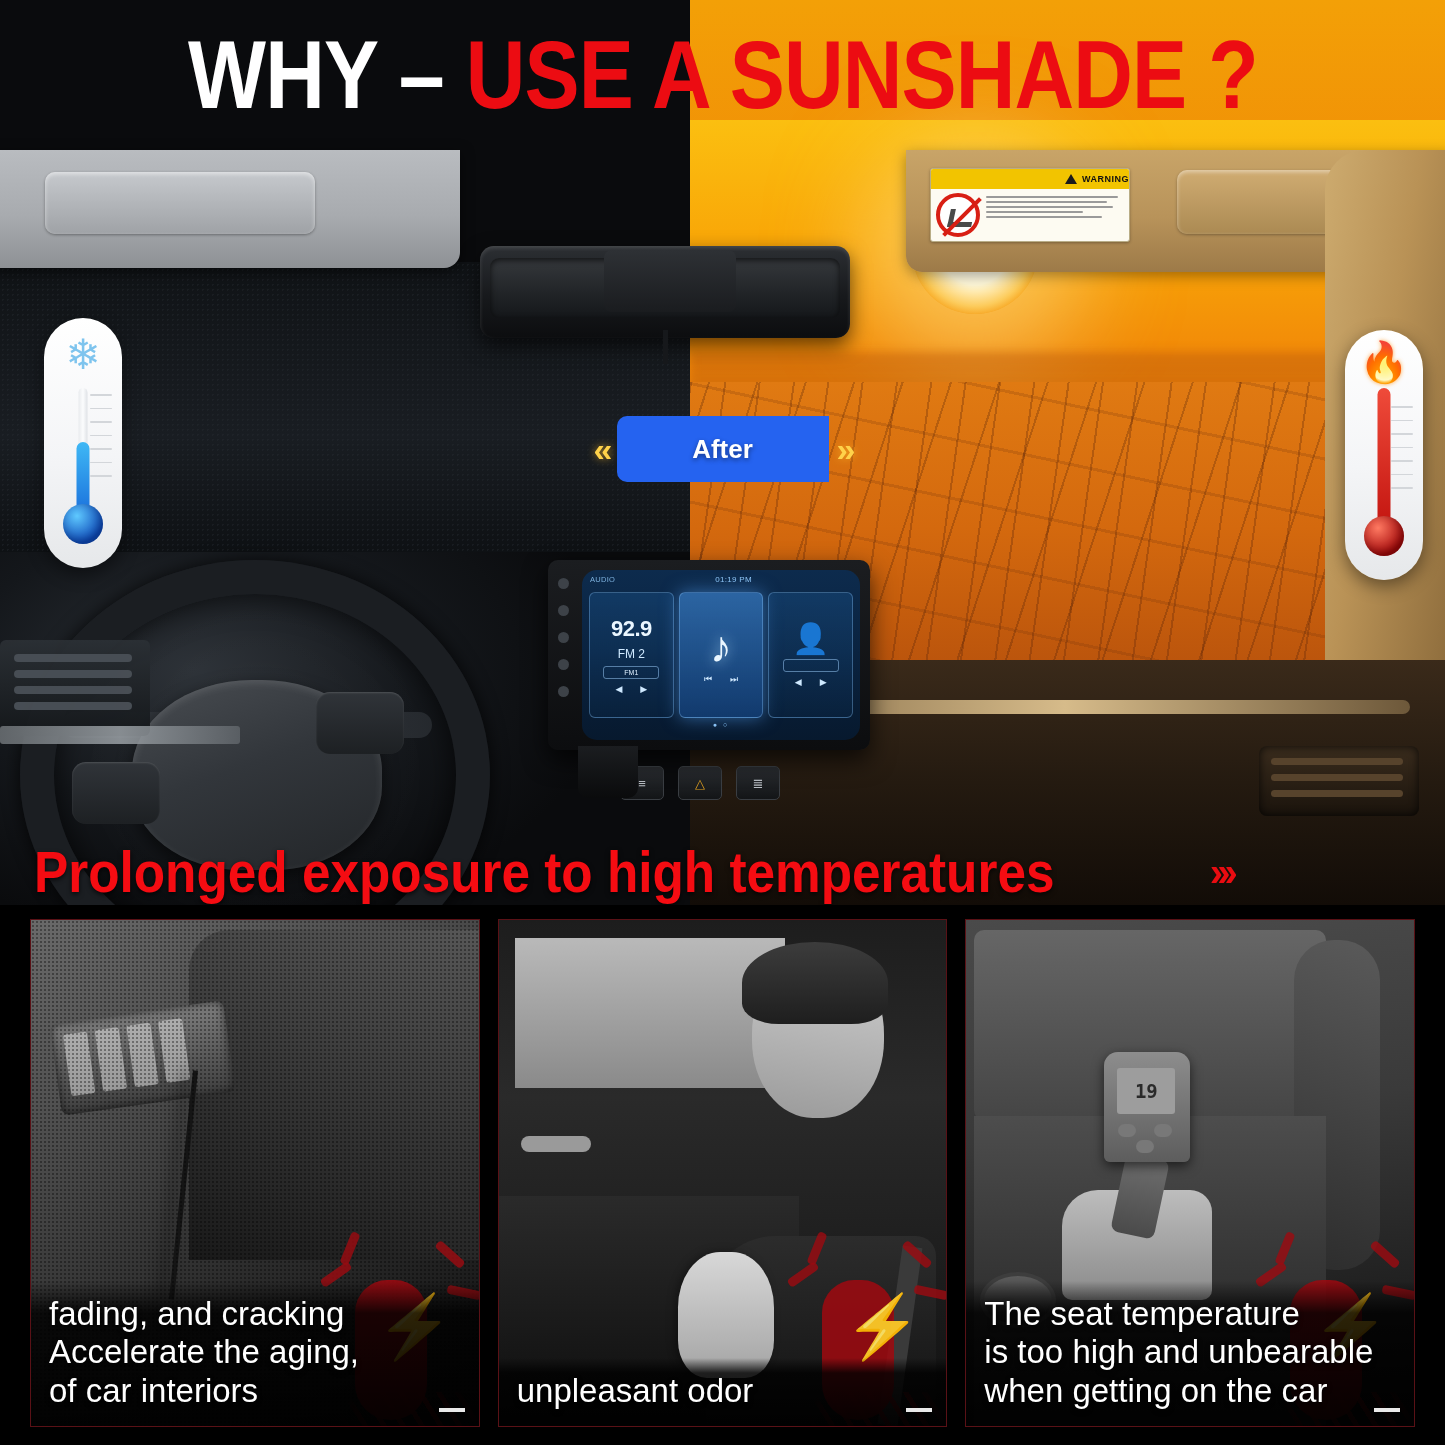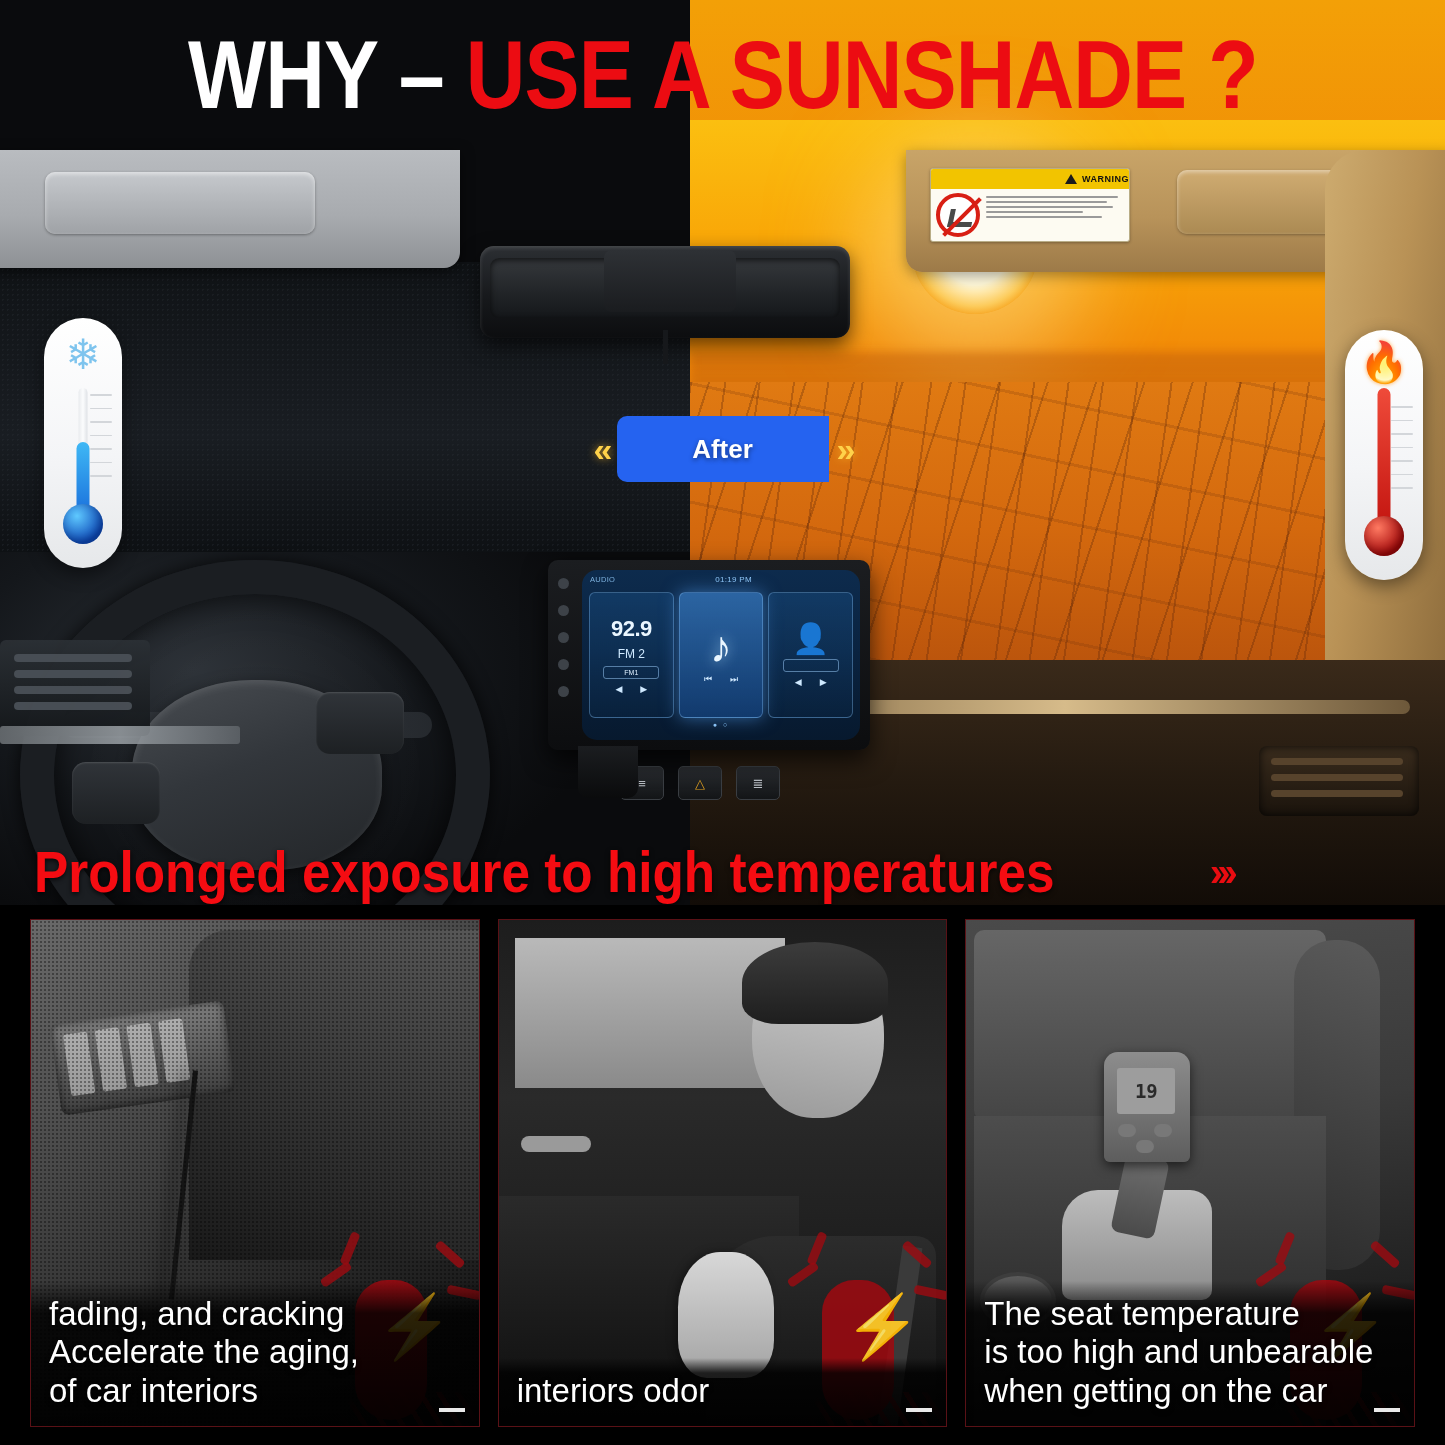--- a/index.html
+++ b/index.html
@@ -692,21 +692,21 @@
       <div class="grunge">
         <span class="ray" style="left:4px; top:34px; transform:rotate(-35deg)"></span>
         <span class="ray" style="left:18px; top:8px; transform:rotate(-68deg)"></span>
         <span class="ray" style="left:118px; top:14px; transform:rotate(42deg)"></span>
         <span class="ray" style="left:132px; top:52px; transform:rotate(12deg)"></span>
         <span class="therm"></span>
         <span class="bolt">⚡</span>
         <span class="scratch"></span>
       </div>
       <div class="cap">
-        <span class="line">interiors odor</span>
+        <span class="line">unpleasant odor</span>
       </div>
       <div class="cap-underscore"></div>
     </div>
 
     <div class="card">
       <div class="photo p3">
         <div class="seatback"></div>
         <div class="bolster"></div>
         <div class="cushion"></div>
         <div class="palm"></div>

